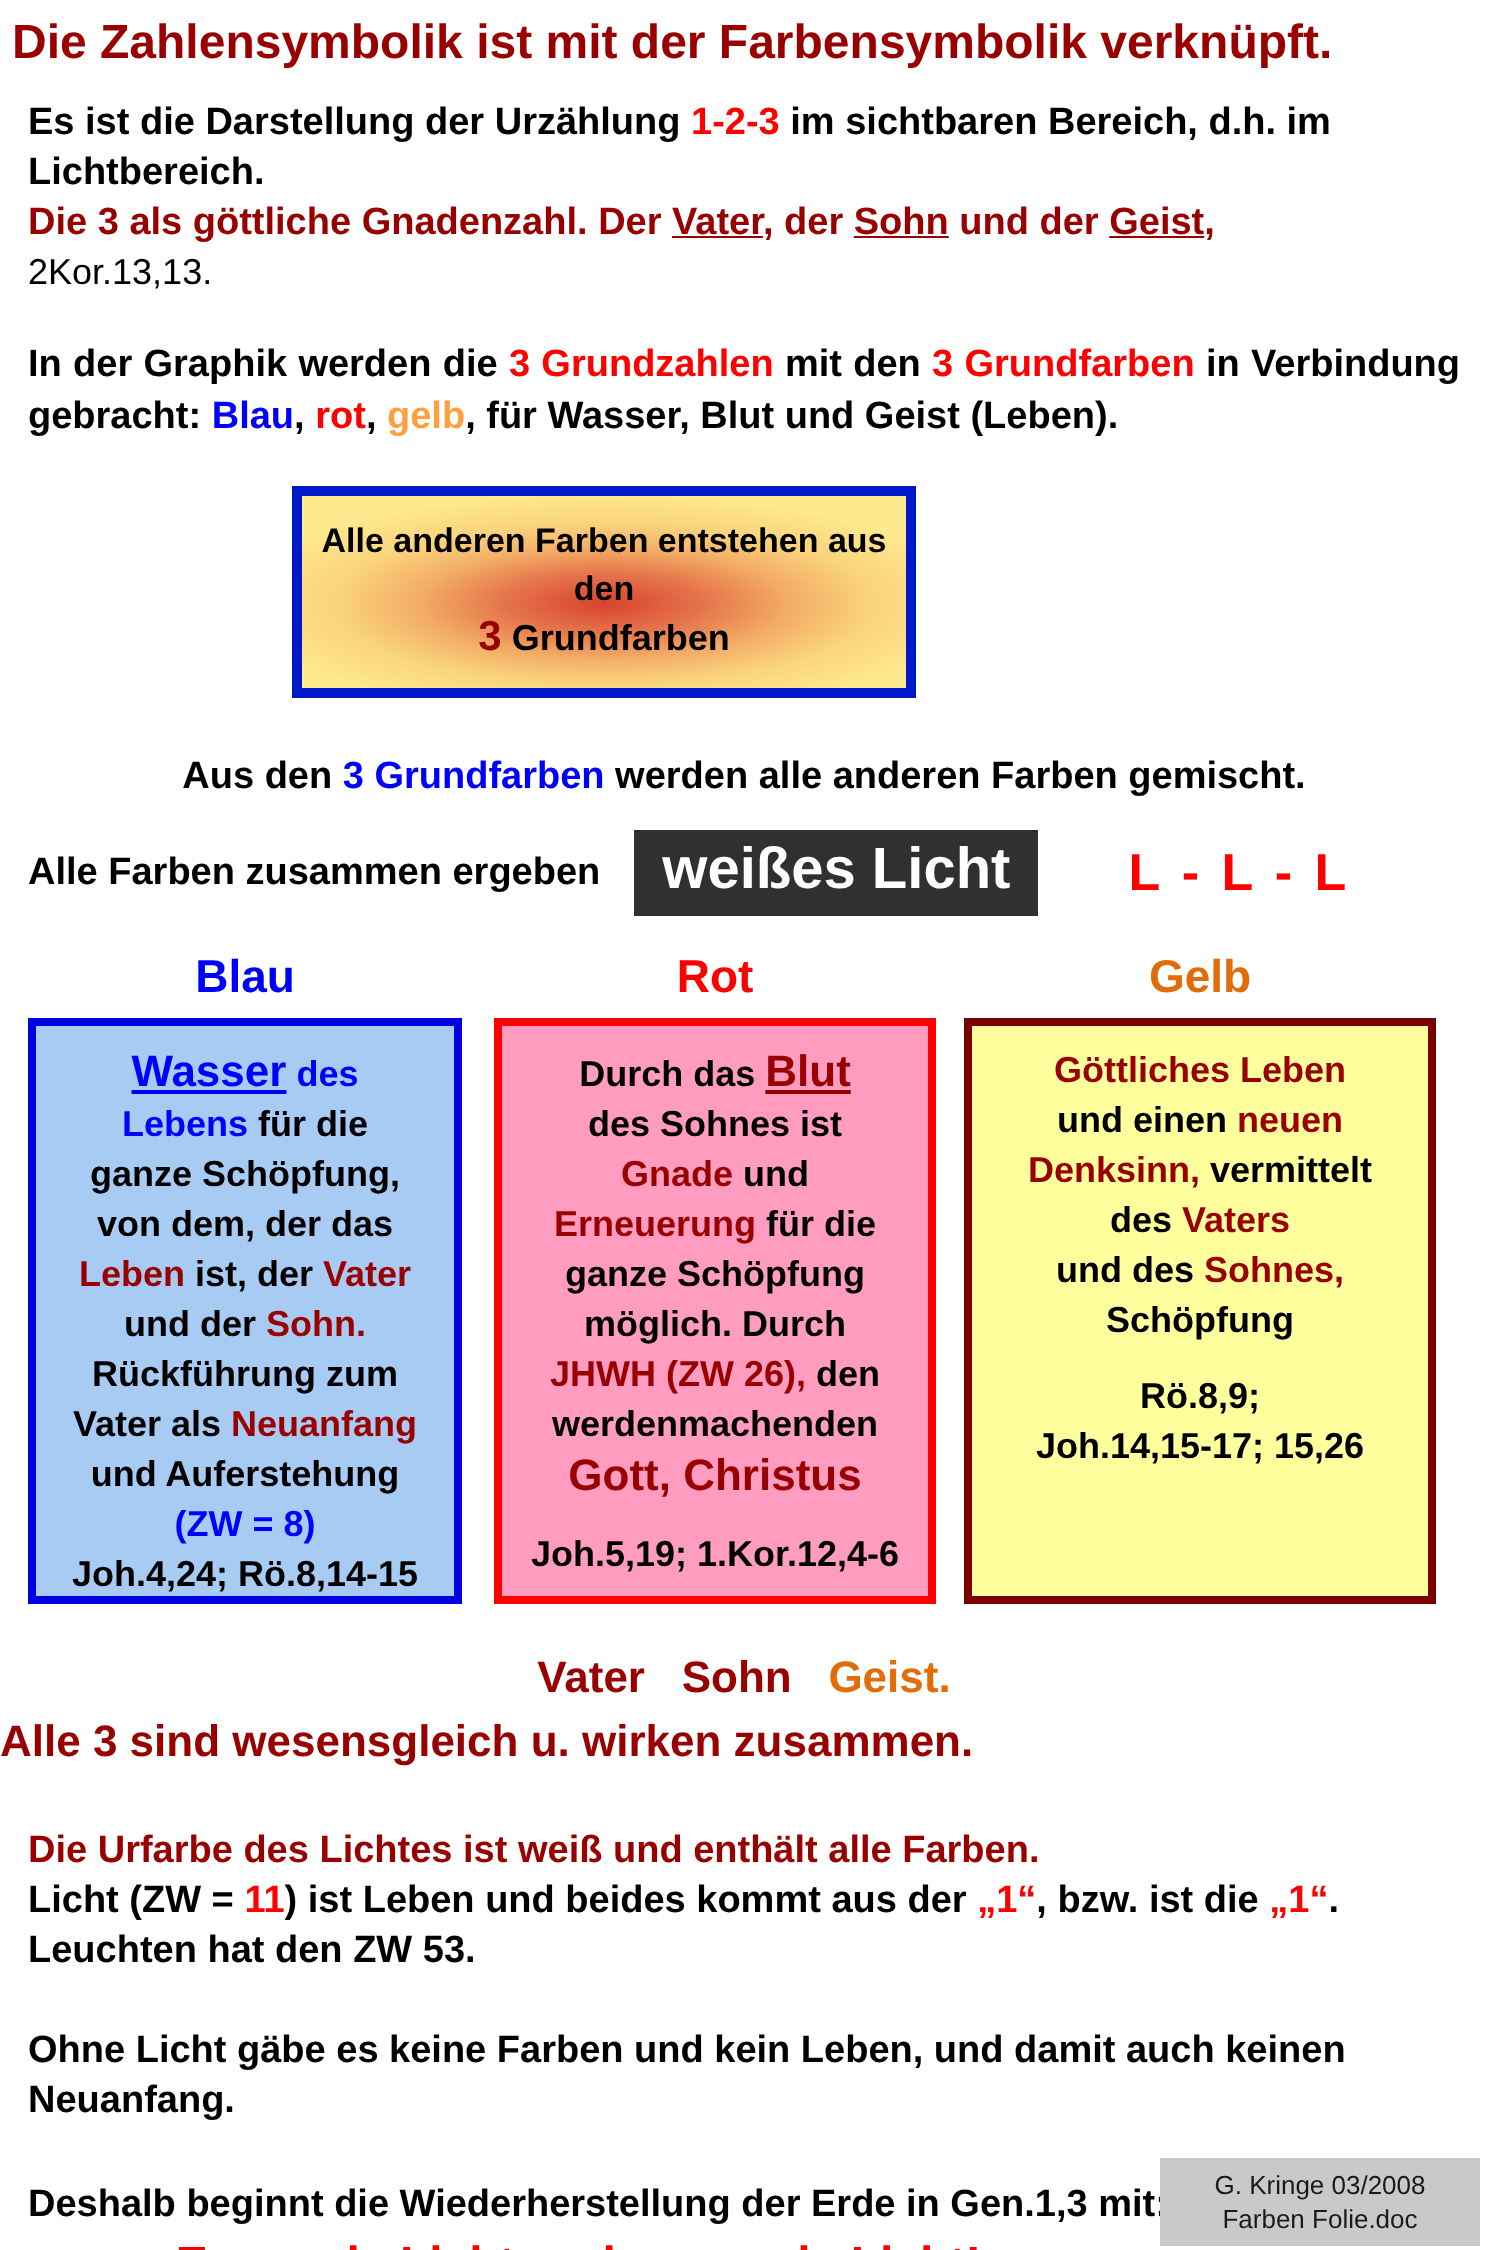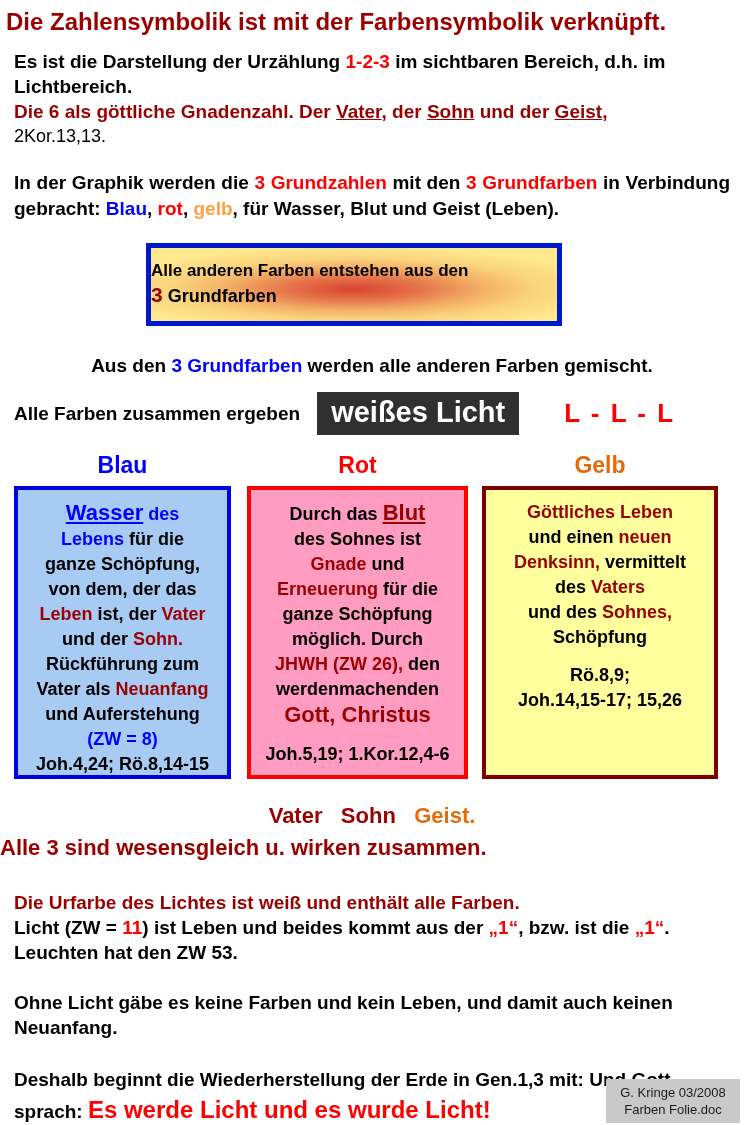--- a/index.html
+++ b/index.html
@@ -17,22 +17,22 @@
   .u{text-decoration:underline}
   .s-med{font-size:22px}
   .s-med2{font-size:24px}
 
   .title{text-align:left;font-size:24px;margin:8px 6px 0;}
   .intro{margin:13px 14px 0;font-size:19px;line-height:25px;}
   .intro .ref{font-weight:normal;font-size:18px;}
   .graphik{margin:21px 14px 0;font-size:19px;line-height:26px;text-align:justify;}
 
   .gradbox{
-    margin:21px 0 0 146px;width:416px;box-sizing:border-box;
-    border:5px solid #0018CC;padding:11px 0 13px;
+    margin:21px 0 0 146px;width:312px;box-sizing:border-box;
+    border:5px solid #0018CC;text-align:center;padding:11px 0 13px;
     background-color:#FFE98E;
     background-image:radial-gradient(ellipse 62% 58% at 50% 56%,
       #D8432F 0%, #E5734A 26%, #F3AE66 50%, #FAD47D 72%, #FFE98E 100%);
   }
   .gradbox .l1{font-size:17px;line-height:24px;}
   .gradbox .l2{font-size:18px;line-height:24px;}
   .gradbox .l2 .s-med{font-size:21px;}
 
   .mixline{text-align:center;margin-top:29px;font-size:19px;}
   .weissrow{display:flex;align-items:center;margin:15px 0 0 14px;}
@@ -53,35 +53,35 @@
   .col2 .cbox{background:#FF9CC0;border-color:#FF0000;}
   .col3 .cbox{background:#FFFF9E;border-color:#7B0000;}
   .cbox .gap{height:13px;}
 
   .vaterline{text-align:center;font-size:22px;margin-top:22px;line-height:30px;}
   .alle3{text-align:left;font-size:22px;margin-top:2px;line-height:30px;}
   .urfarbe{margin:27px 14px 0;font-size:19px;line-height:25px;}
   .ohne{margin:25px 14px 0;font-size:19px;line-height:25px;}
   .deshalb{margin:25px 14px 0;font-size:19px;line-height:30px;}
   .footer{
-    position:absolute;right:4px;bottom:2px;width:134px;background:#C9C9C9;
+    position:absolute;right:4px;bottom:2px;width:160px;background:#C9C9C9;
     text-align:center;font-weight:normal;font-size:13px;line-height:17px;
     padding:5px 0;color:#1a1a1a;
   }
 </style>
 </head>
 <body>
 
 <div class="page">
 
   <div class="title"><span class="c-darkred">Die Zahlensymbolik ist mit der Farbensymbolik verknüpft.</span></div>
 
   <div class="intro">
     <div><span class="c-black">Es ist die Darstellung der Urzählung </span><span class="c-red">1-2-3</span><span class="c-black"> im sichtbaren Bereich, d.h. im Lichtbereich.</span></div>
-    <div><span class="c-darkred">Die 6 als göttliche Gnadenzahl. Der </span><span class="c-darkred u">Vater</span><span class="c-darkred">, der </span><span class="c-darkred u">Sohn</span><span class="c-darkred"> und der </span><span class="c-darkred u">Geist</span><span class="c-darkred">,</span></div>
+    <div><span class="c-darkred">Die 3 als göttliche Gnadenzahl. Der </span><span class="c-darkred u">Vater</span><span class="c-darkred">, der </span><span class="c-darkred u">Sohn</span><span class="c-darkred"> und der </span><span class="c-darkred u">Geist</span><span class="c-darkred">,</span></div>
     <div class="ref">2Kor.13,13.</div>
   </div>
 
   <div class="graphik"><span class="c-black">In der Graphik werden die </span><span class="c-red">3 Grundzahlen</span><span class="c-black"> mit den </span><span class="c-red">3 Grundfarben</span><span class="c-black"> in Verbindung gebracht: </span><span class="c-blue">Blau</span><span class="c-black">, </span><span class="c-red">rot</span><span class="c-black">, </span><span class="c-lorange">gelb</span><span class="c-black">, für Wasser, Blut und Geist (Leben).</span></div>
 
   <div class="gradbox">
     <div class="l1"><span class="c-black">Alle anderen Farben entstehen aus den</span></div>
     <div class="l2"><span class="c-darkred s-med">3</span><span class="c-black"> Grundfarben</span></div>
   </div>
 

